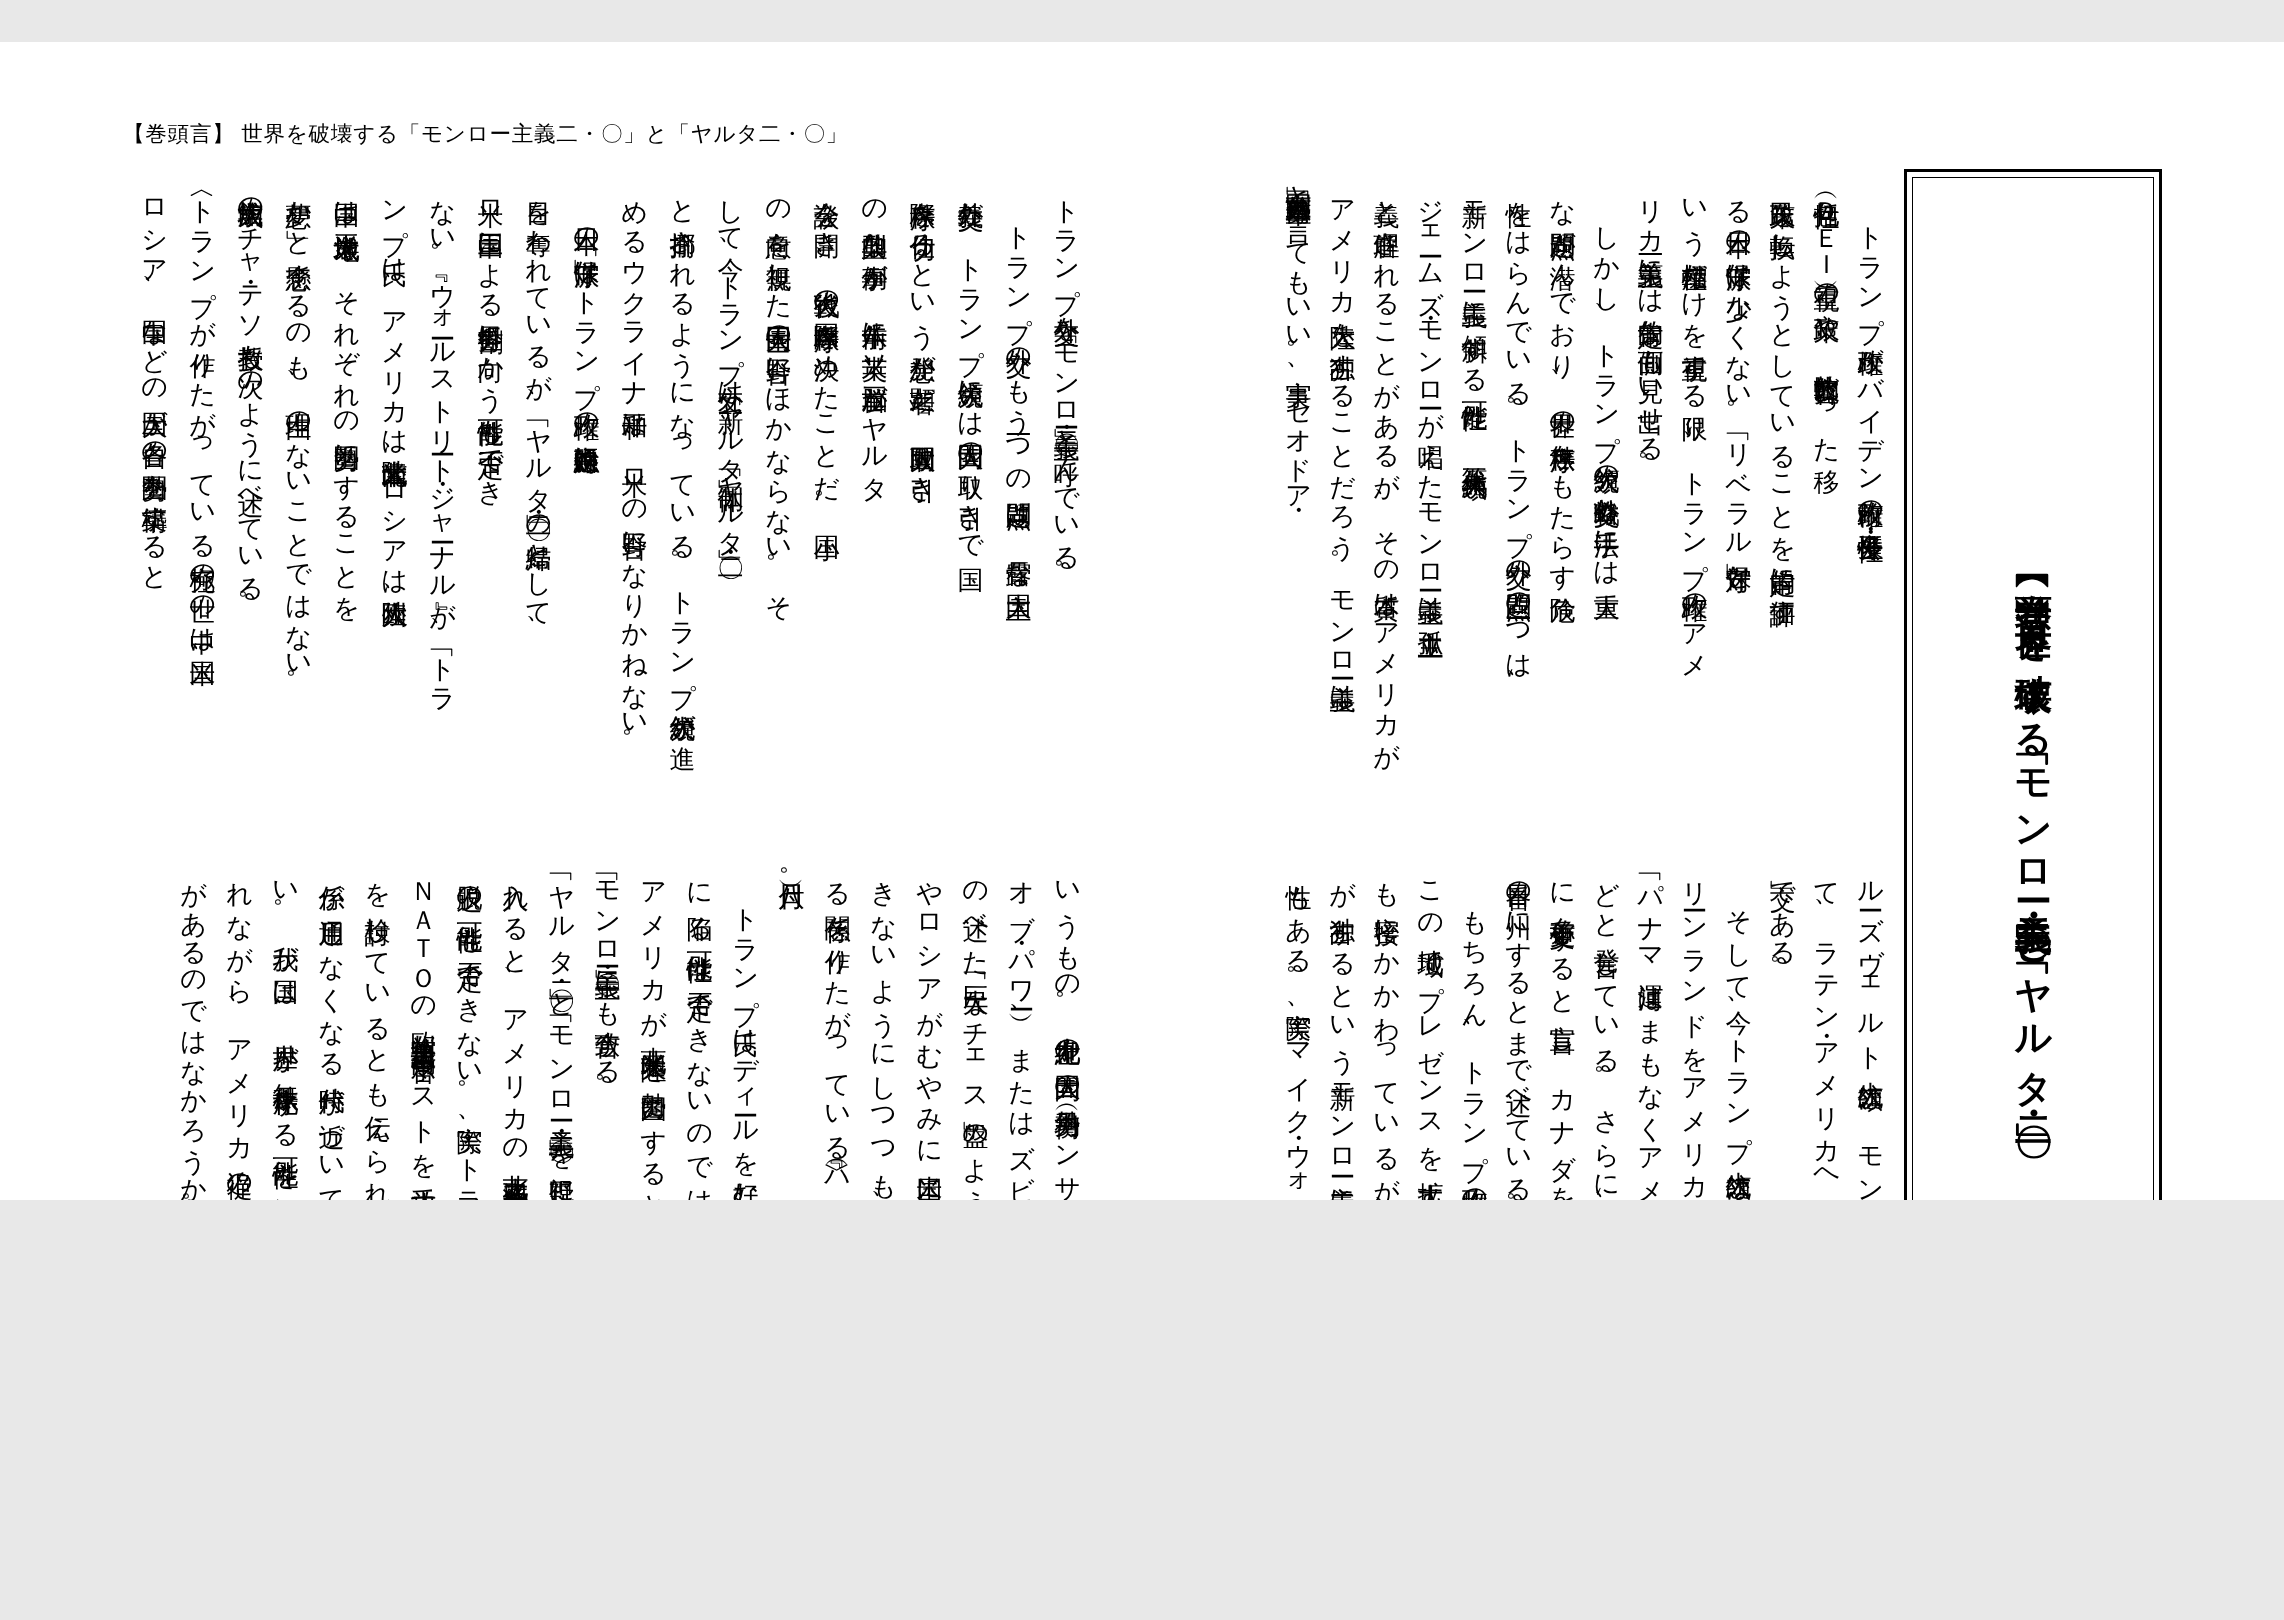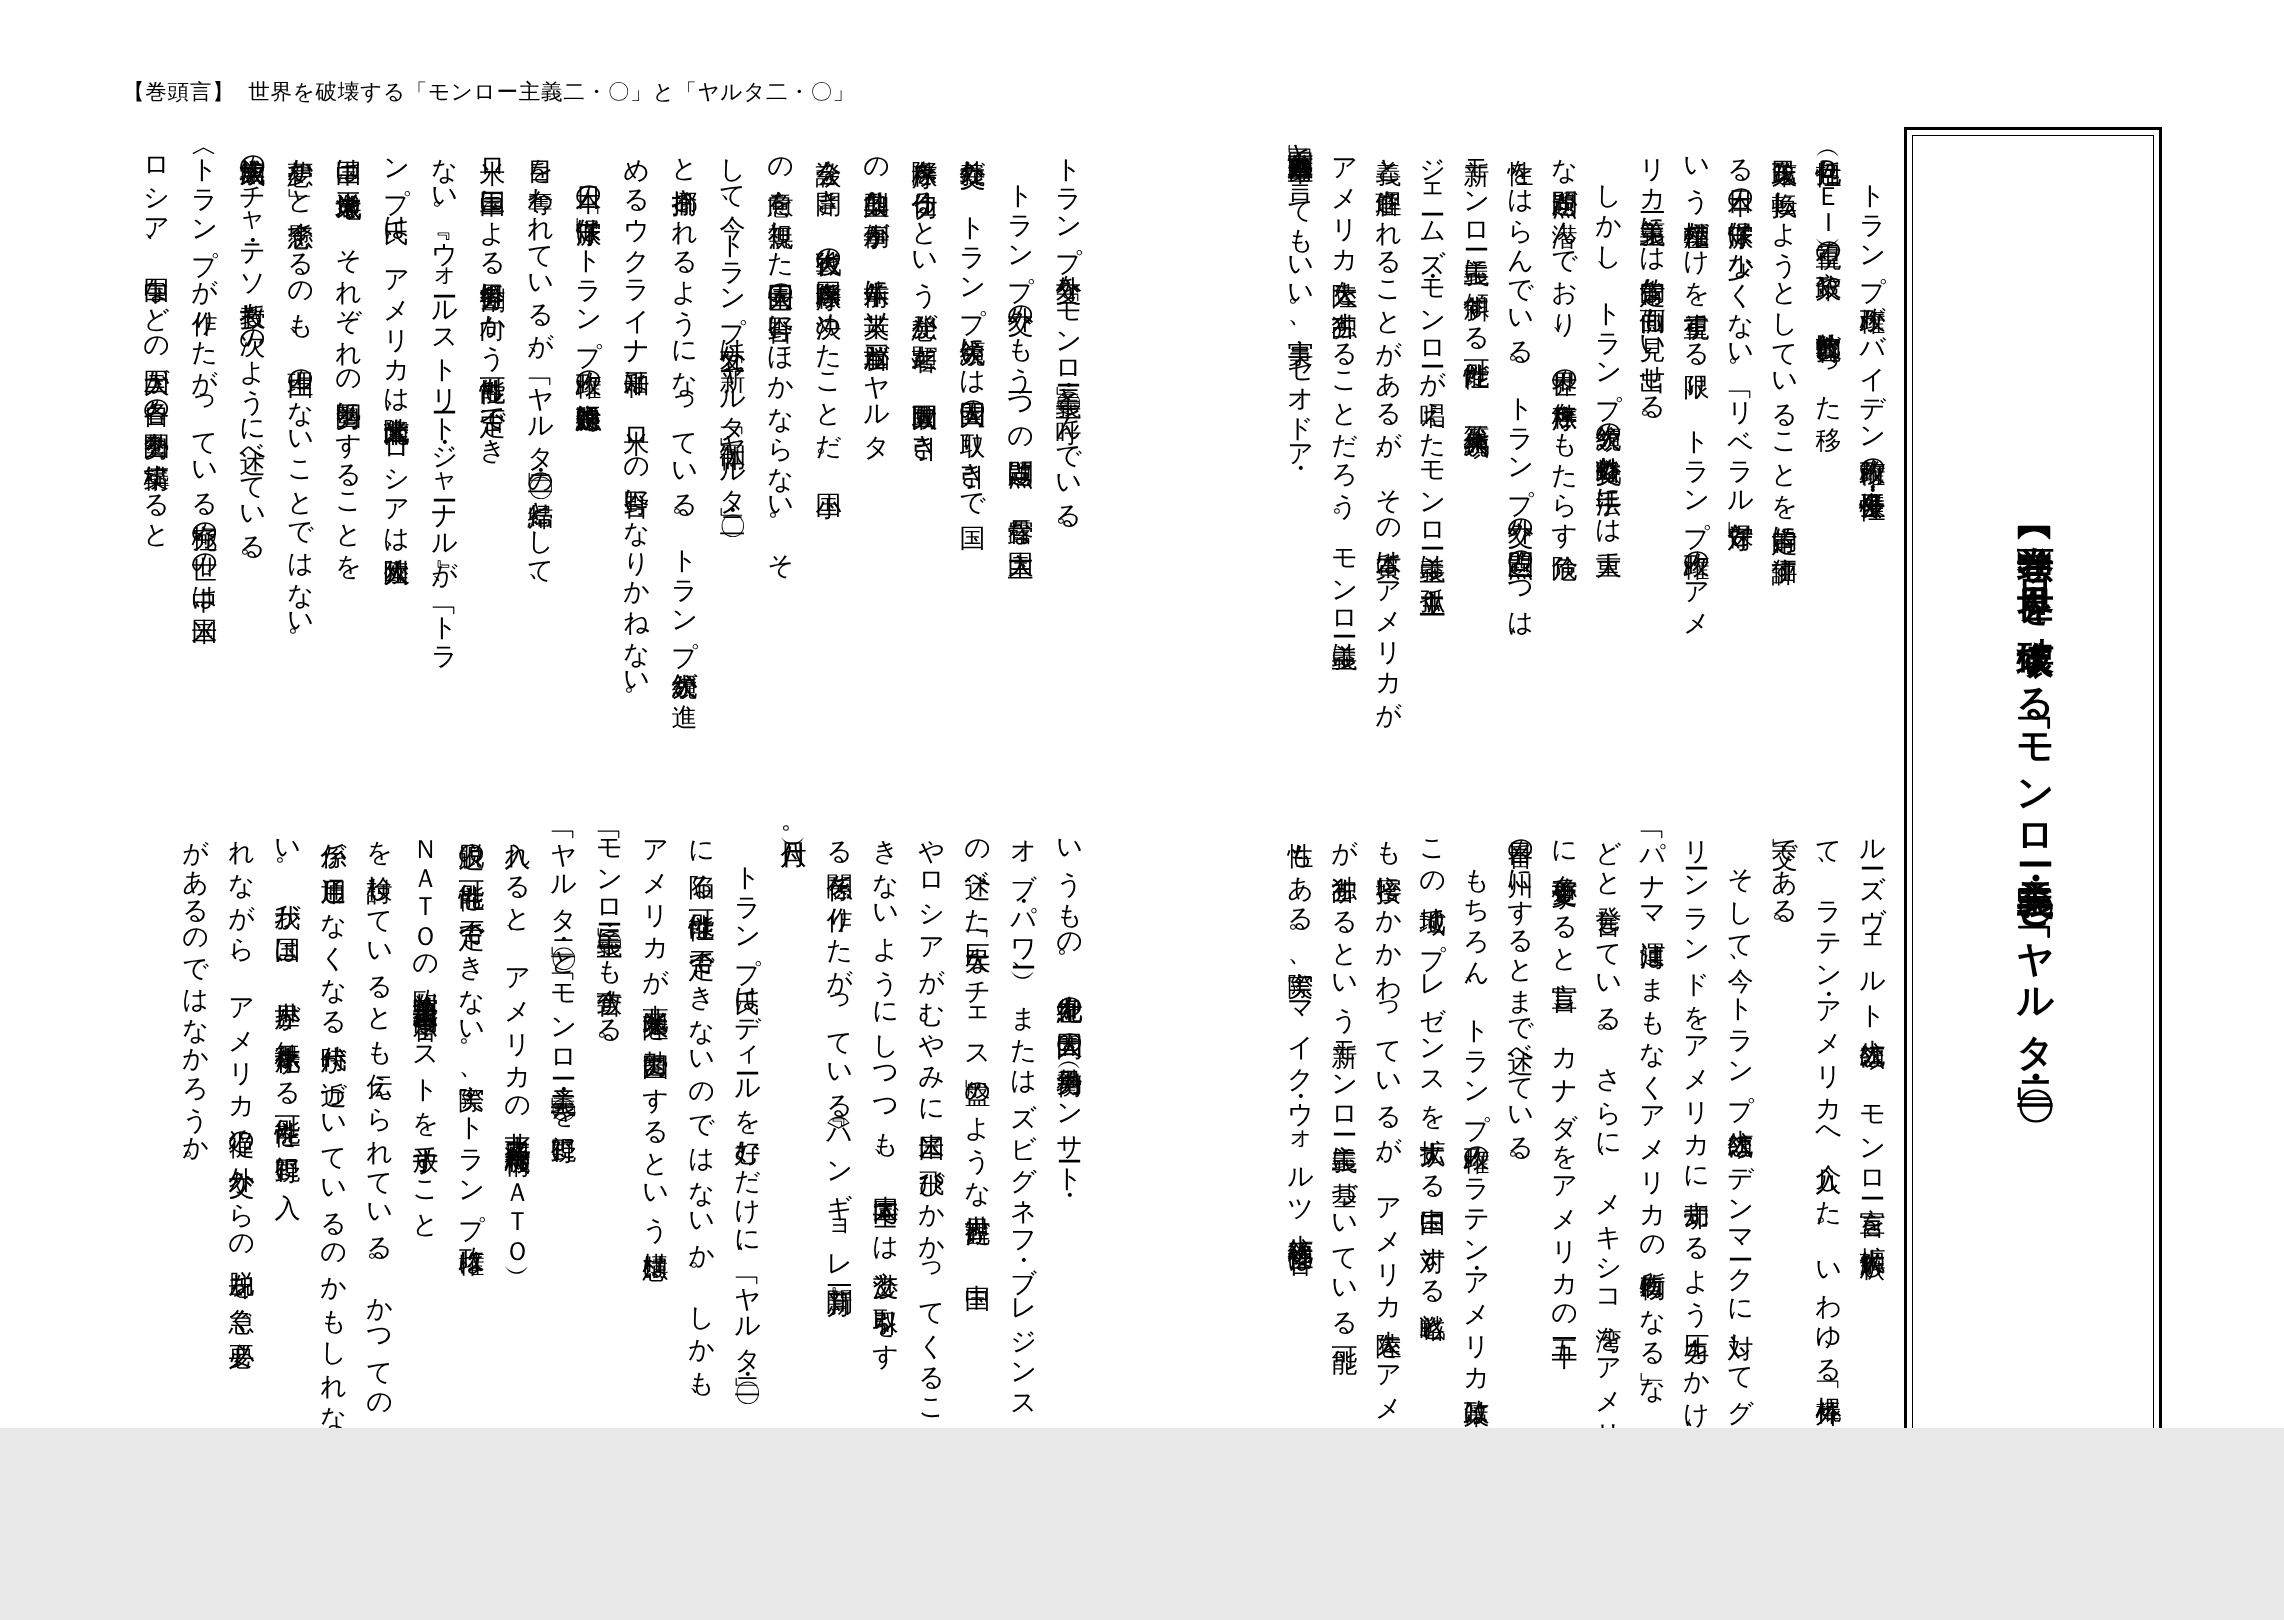--- a/index.html
+++ b/index.html
@@ -1,23 +1,24 @@
 <!DOCTYPE html>
 <html lang="ja" style="font-size:10.5px"><head>
 <meta charset="utf-8">
 <style>
   html, body { margin: 0; padding: 0; background: #e8e8e8; }
   .stage {
     position: relative;
     width: 2284px;
-    height: 1428px;
+    height: 1158px;
     background: #ffffff;
     color: #000000;
-    font-family: Liberation Mono, monospace;
+    font-family: Liberation Sans, sans-serif;
     overflow: hidden;
+    margin-top: 42px;
   }
 
   
   .running-title {
     position: absolute;
     left: 123px;
     top: 77px;
     font-size: 21.6px;
     letter-spacing: 0.7px;
     white-space: nowrap;

